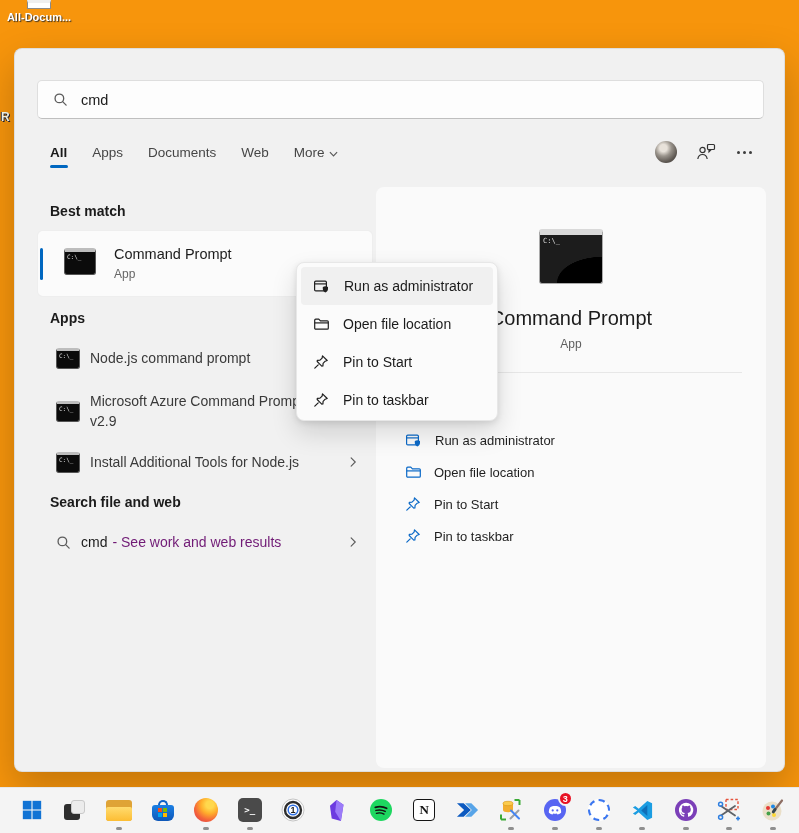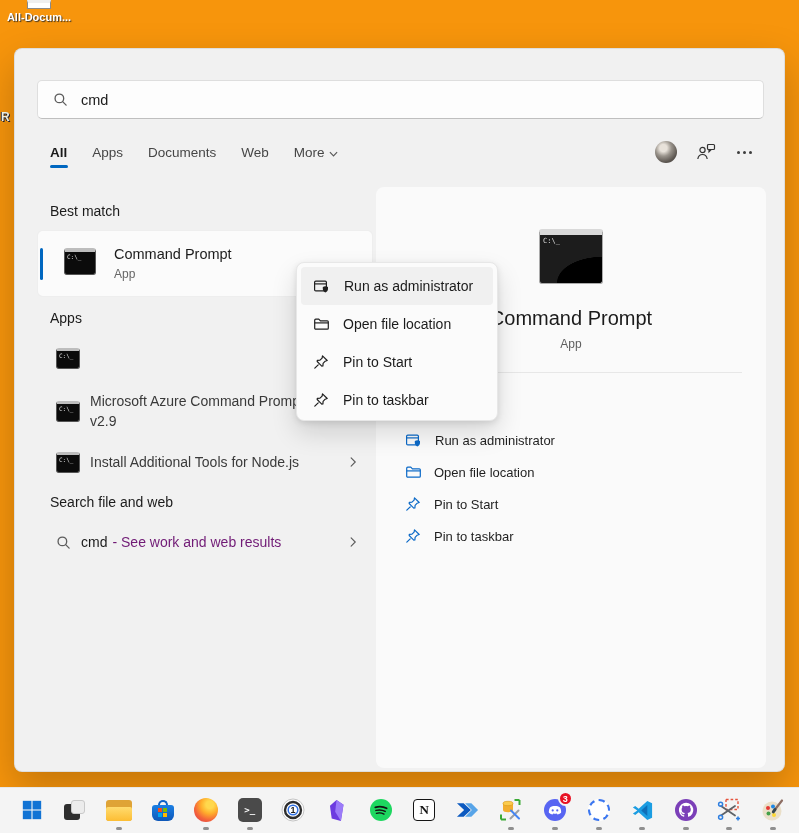--- a/index.html
+++ b/index.html
@@ -40,21 +40,21 @@
   .tab.sel { color:#1a1a1a; font-weight:700; }
   .tab .chev { font-size:9px; color:#5a5a5a; margin-left:4px; }
   .tab-underline { position:absolute; left:35px; top:116px; width:18px; height:3px; border-radius:2px; background:#0067C0; }
 
   .hdr-icons { position:absolute; top:92px; right:30px; display:flex; align-items:center; gap:19px; }
   .avatar { width:22px; height:22px; border-radius:50%;
     background:radial-gradient(circle at 38% 32%, #e8e2da 0 18%, #9a948c 40%, #5c5650 70%, #3c3834 100%); }
   .dots { display:flex; gap:3px; padding:4px 2px; }
   .dots i { width:3px; height:3px; border-radius:50%; background:#3d3d3d; }
 
-  .sec-label { position:absolute; left:35px; font-size:14px; font-weight:400; color:#1b1b1b; }
+  .sec-label { position:absolute; left:35px; font-size:14px; font-weight:700; color:#1b1b1b; }
 
   
   .bm-card { position:absolute; left:22px; top:181px; width:336px; height:67px;
     background:#FBFBFB; border:1px solid rgba(0,0,0,.05); border-radius:6px; }
   .bm-accent { position:absolute; left:2px; top:17px; width:3px; height:32px; border-radius:2px; background:#0067C0; }
   .bm-card .cmdicon { position:absolute; left:26px; top:17px; }
   .bm-title { position:absolute; left:76px; top:15px; font-size:14.5px; color:#1b1b1b; }
   .bm-sub { position:absolute; left:76px; top:36px; font-size:12px; color:#666; }
 
   
@@ -186,20 +186,21 @@
     <div class="bm-title">Command Prompt</div>
     <div class="bm-sub">App</div>
   </div>
 
   <div class="sec-label" style="top:261px">Apps</div>
 
   <div class="row" style="top:290px;height:38px">
     <div class="cmdicon small ic">
         <span>C:\_</span>
       </div>
+    <div class="txt">Node.js command prompt</div>
   </div>
 
   <div class="row" style="top:336px;height:52px">
     <div class="cmdicon small ic">
         <span>C:\_</span>
       </div>
     <div class="txt">Microsoft Azure Command Prompt - v2.9</div>
   </div>
 
   <div class="row" style="top:394px;height:38px">

